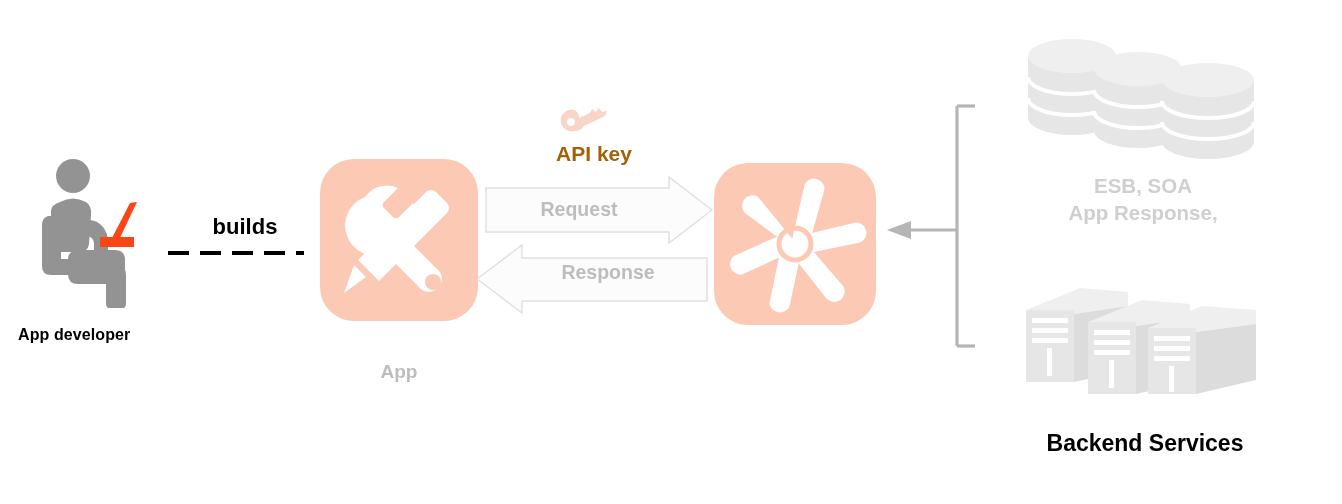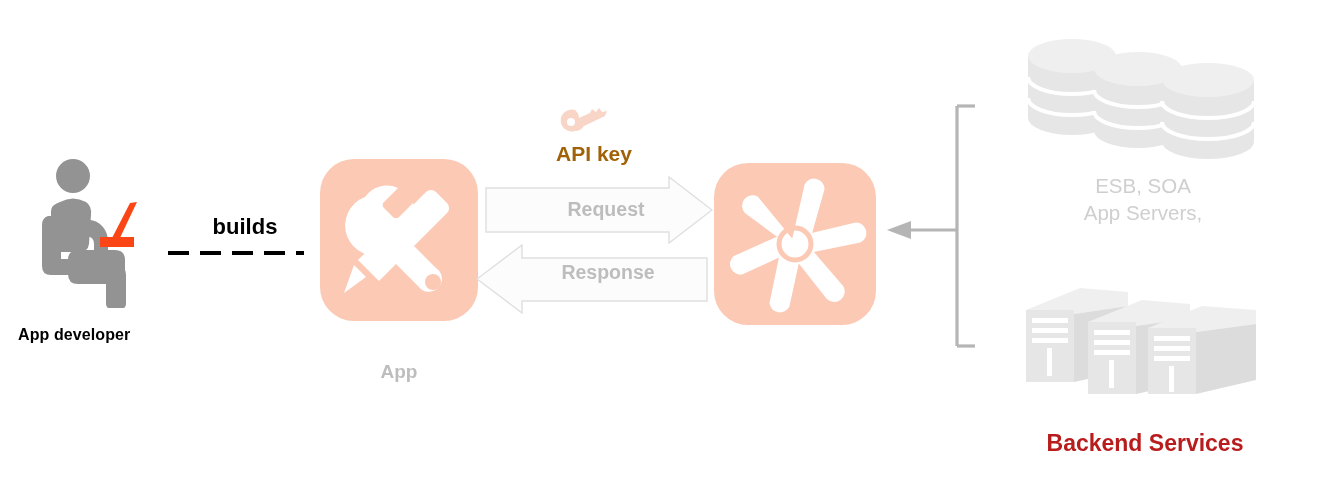--- a/index.html
+++ b/index.html
@@ -59,36 +59,36 @@
   }
 
   
   #request-arrow  { left: 485px; top: 176px;  width: 228px; height: 68px; }
   #response-arrow { left: 476px; top: 244px;  width: 232px; height: 70px; }
   .arrow-text {
     position: absolute;
     font-size: 19.5px; font-weight: bold; color: #BDBDBD;
     text-align: center; white-space: nowrap;
   }
-  #request-text  { left: 498px; top: 198px; width: 216px; }
+  #request-text  { left: 471px; top: 198px; width: 216px; }
   #response-text { left: 500px; top: 261px; width: 216px; }
 
   
   #connector-lines { left: 885px; top: 88px; width: 90px; height: 276px; }
 
   
   #database-icon { left: 1022px; top: 38px; width: 240px; height: 122px; }
   #database-label {
     left: 1010px; top: 172px; width: 266px; text-align: center;
-    font-size: 20.5px; font-weight: normal; color: #CFCFCF; line-height: 27px;
+    font-size: 20.5px; font-weight: bold; color: #CFCFCF; line-height: 27px;
   }
   #servers-icon  { left: 1022px; top: 284px; width: 238px; height: 112px; }
   #backend-label {
     left: 990px; top: 430px; width: 310px; text-align: center;
-    font-size: 23px; font-weight: bold; color: #b91c1c; white-space: nowrap;
+    font-size: 23px; font-weight: bold; color: #000000; white-space: nowrap;
   }
 </style>
 </head>
 <body>
 
 <div id="canvas">
 
   <div class="abs" id="developer-figure">
     <svg width="140" height="150" viewBox="0 0 140 150" xmlns="http://www.w3.org/2000/svg">
       <g fill="#939393">
@@ -215,21 +215,21 @@
       <g fill="#E6E6E6">
         <path d="M140,42 v62 a46,17 0 0 0 92,0 v-62 z"></path>
         <ellipse cx="186" cy="42" rx="46" ry="17" fill="#EFEFEF"></ellipse>
         <path d="M140,63 a46,17 0 0 0 92,0" fill="none" stroke="#FFFFFF" stroke-width="4"></path>
         <path d="M140,84 a46,17 0 0 0 92,0" fill="none" stroke="#FFFFFF" stroke-width="4"></path>
       </g>
     </svg>
   </div>
   <div class="abs" id="database-label">
     <div>ESB, SOA</div>
-    <div>App Servers,</div>
+    <div>App Response,</div>
   </div>
 
   <div class="abs" id="servers-icon">
     <svg width="238" height="112" viewBox="0 0 238 112" xmlns="http://www.w3.org/2000/svg">
 
       <g>
         <polygon points="4,26 58,4 106,8 106,22 52,30" fill="#EFEFEF"></polygon>
         <rect x="4" y="26" width="48" height="72" fill="#E6E6E6"></rect>
         <polygon points="52,30 106,22 106,86 52,98" fill="#DCDCDC"></polygon>
         <g fill="#FFFFFF">

